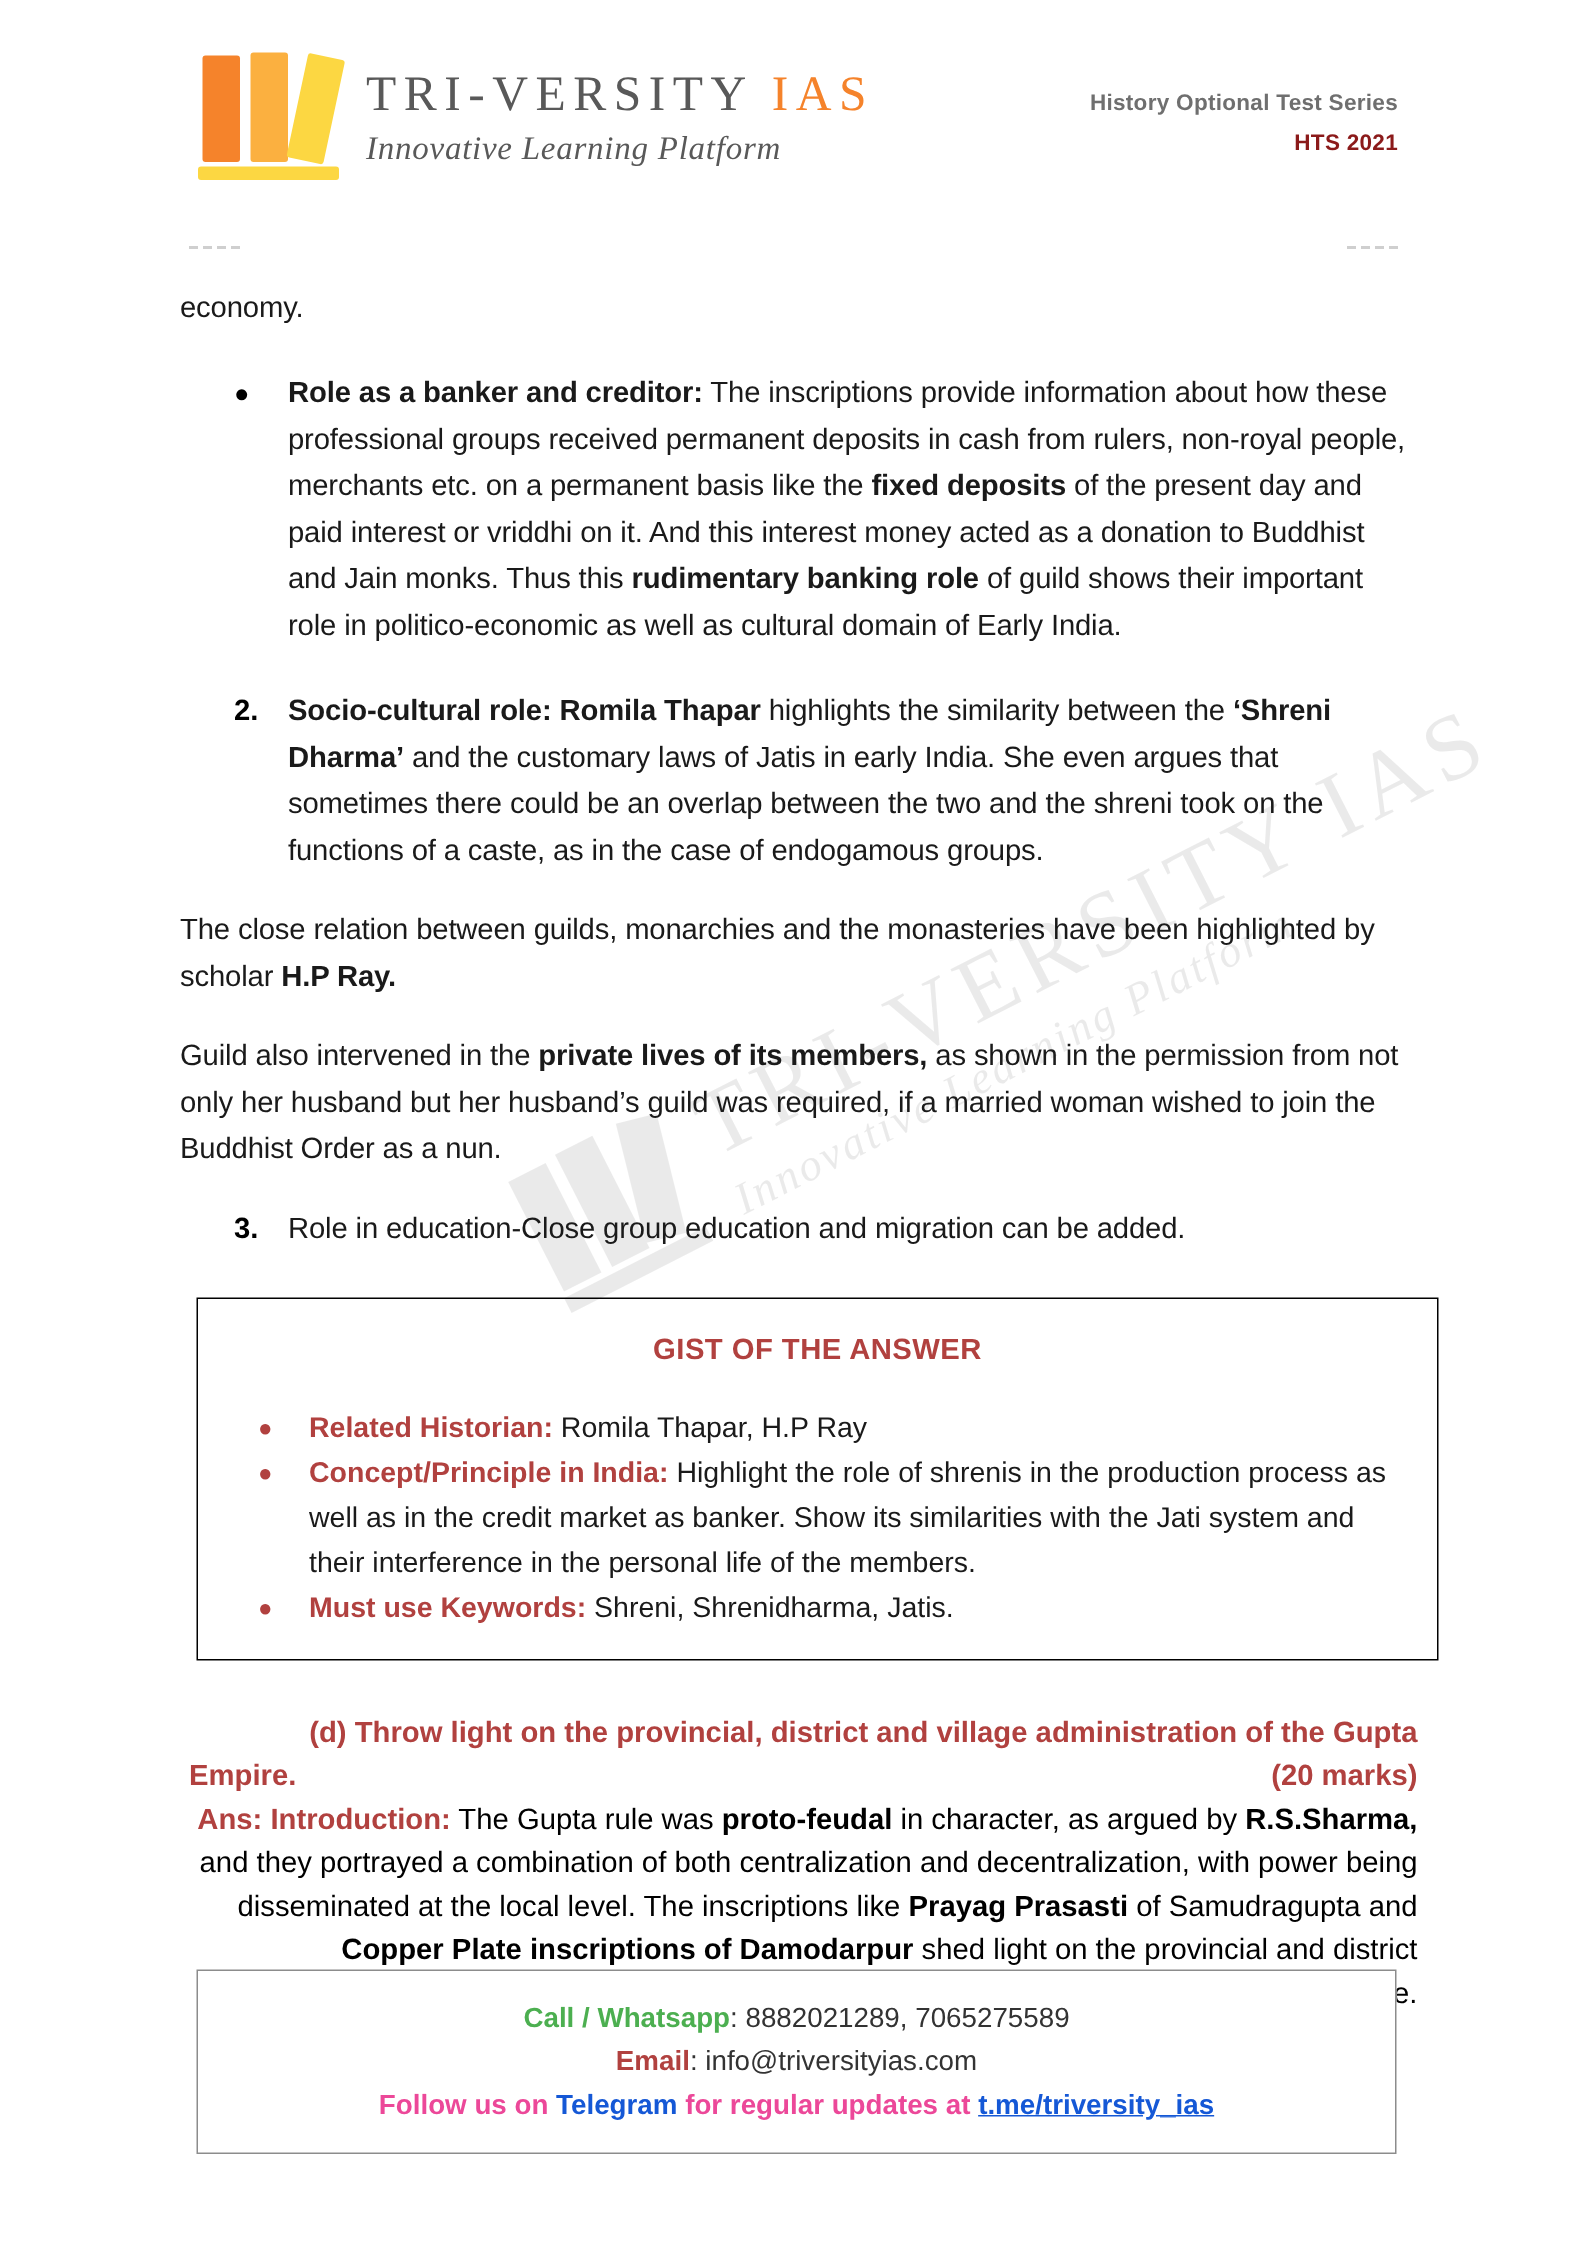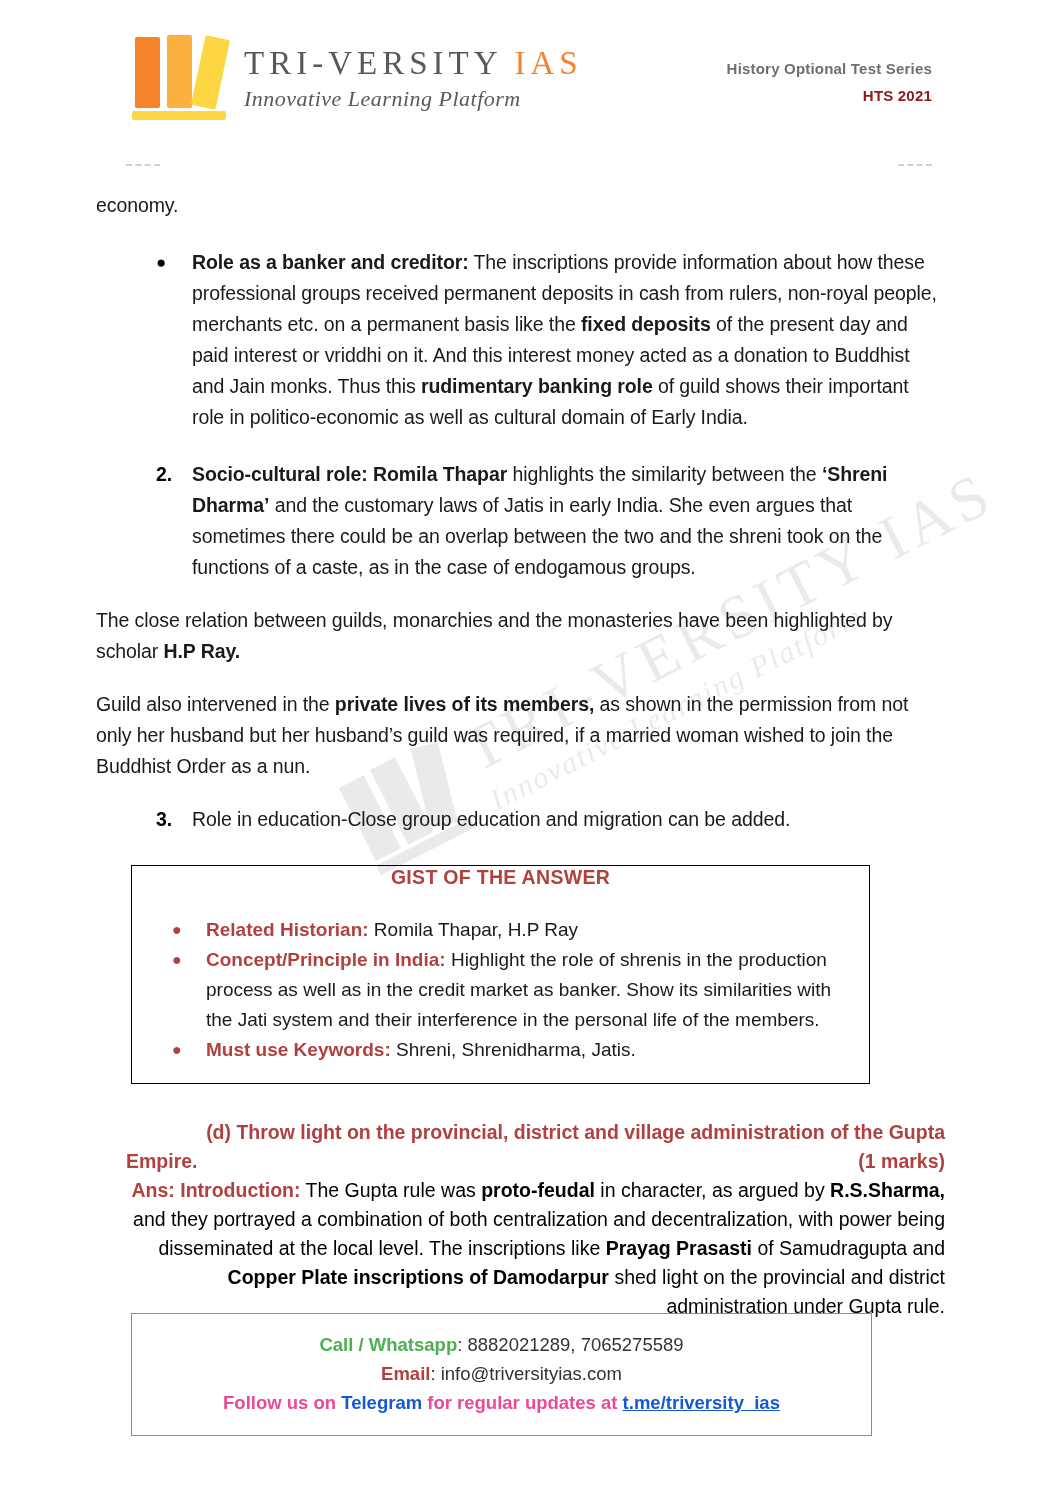--- a/index.html
+++ b/index.html
@@ -164,21 +164,21 @@
   }
 
   .txt {
     font-size: 19.5px;
     line-height: 31px;
     color: #1a1a1a;
     letter-spacing: -0.1px;
   }
 
   .indent-para {
-    margin-left: 96px;
+    margin-left: 120px;
     margin-right: 115px;
   }
 
   .li-row {
     display: flex;
     margin-right: 115px;
   }
 
   .marker-bullet {
     width: 36px;
@@ -199,24 +199,24 @@
   .li-body { flex: 1 1 auto; }
 
   b, .bold { font-weight: bold; }
 
   .gap-sm { height: 26px; }
   .gap-md { height: 22px; }
 
   
   .gist-box {
     margin: 0 0 0 131px;
-    width: 739px;
+    width: 828px;
     border: 1.6px solid #000000;
     box-sizing: border-box;
-    padding: 0 0 18px 0;
+    padding: 23px 0 18px 0;
     background: transparent;
   }
   .gist-title {
     text-align: center;
     color: #b1413f;
     font-weight: bold;
     font-size: 19.5px;
     letter-spacing: 0.3px;
     margin-bottom: 26px;
   }
@@ -256,21 +256,21 @@
     display: flex;
     justify-content: space-between;
     align-items: baseline;
   }
 
   
   .footer-box {
     position: absolute;
     left: 131px;
     top: 1313px;
-    width: 741px;
+    width: 800px;
     border: 1.5px solid #8c8c8c;
     box-sizing: border-box;
     padding: 16px 0 18px 0;
     text-align: center;
     z-index: 3;
     background: #fff;
   }
   .f-line {
     font-size: 18.5px;
     line-height: 29px;
@@ -379,21 +379,21 @@
           <div class="gist-body"><span class="gist-label">Must use Keywords:</span><span> Shreni, Shrenidharma, Jatis.</span></div>
         </div>
       </div>
 
       <div style="height:34px"></div>
 
       <div class="qd">
         <div class="q-red">(d) Throw light on the provincial, district and village administration of the Gupta</div>
         <div class="q-line-marks">
           <span class="q-red">Empire.</span>
-          <span class="q-red">(1 marks)</span>
+          <span class="q-red">(20 marks)</span>
         </div>
         <div><span class="q-red">Ans: Introduction:</span><span> The Gupta rule was </span><b>proto-feudal</b><span> in character, as argued by </span><b>R.S.Sharma,</b><span> and they portrayed a combination of both centralization and decentralization, with power being disseminated at the local level. The inscriptions like </span><b>Prayag Prasasti</b><span> of Samudragupta and </span><b>Copper Plate inscriptions of Damodarpur</b><span>  shed light on the provincial and district administration under Gupta rule.</span></div>
       </div>
 
     </div>
 
     <div class="footer-box">
       <div class="f-line"><span class="f-green">Call / Whatsapp</span><span>: 8882021289, 7065275589</span></div>
       <div class="f-line"><span class="f-red">Email</span><span>: info@triversityias.com</span></div>
       <div class="f-line"><span class="f-bold">Follow us on </span><span class="f-blue">Telegram</span><span class="f-bold"> for regular updates at </span><a class="f-link" href="#">t.me/triversity_ias</a></div>

